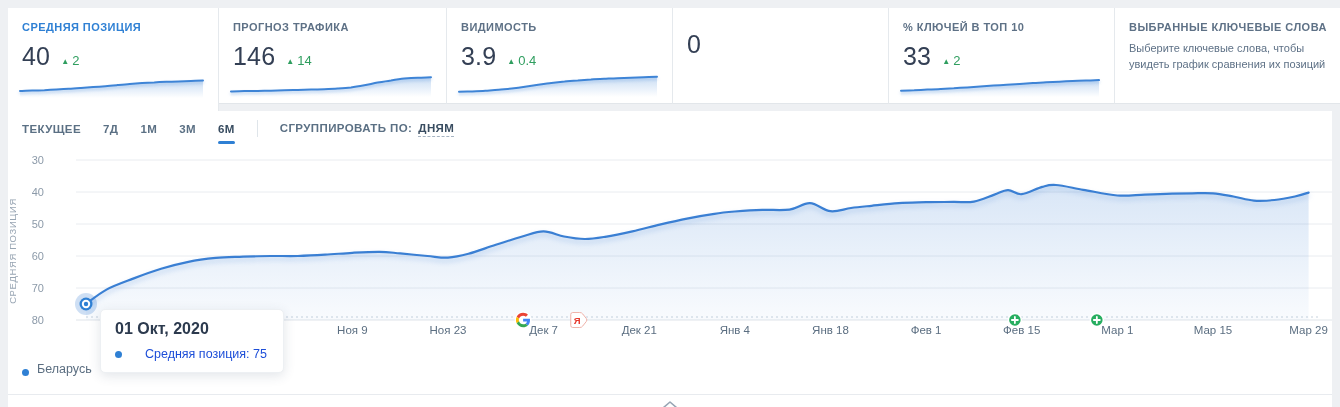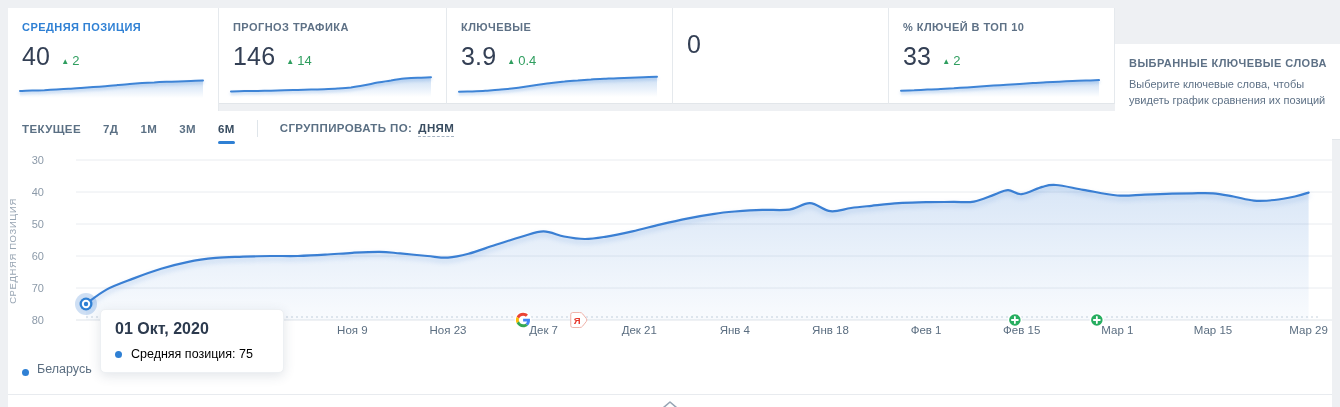--- a/index.html
+++ b/index.html
@@ -2,21 +2,21 @@
 <html><head>
 <meta charset="utf-8">
 <style>
   html,body{margin:0;padding:0;}
   .app{position:relative;width:1340px;height:407px;background:#eef0f3;overflow:hidden;
        font-family:"Liberation Sans",sans-serif;-webkit-font-smoothing:antialiased;}
   
   .cards-row{position:absolute;left:8px;top:8px;width:1324px;height:103px;display:flex;}
   .card{position:relative;background:#fff;box-sizing:border-box;height:96px;
         padding:13px 14px 0 14px;border-right:1px solid #e5e9ed;border-bottom:1px solid #e2e6ea;cursor:pointer;}
-  .card:last-child{border-right:none;margin-top:36px;}
+  .card:last-child{border-right:none;}
   .card.active{height:103px;border-bottom:none;}
   .card .title{font-size:11px;font-weight:700;letter-spacing:.45px;color:#5e7186;white-space:nowrap;}
   .card.active .title{color:#2f80d4;}
   .value-row{margin-top:9px;display:flex;align-items:baseline;}
   .value{font-size:25px;font-weight:500;color:#333f54;letter-spacing:.2px;}
   .delta{margin-left:11px;color:#2f9e5f;font-size:13px;display:flex;align-items:baseline;}
   .delta .tri{font-size:8px;margin-right:3px;position:relative;top:-1px;}
   .desc{margin-top:8px;font-size:11px;line-height:1.42;color:#5e7186;max-width:206px;}
   .spark{position:absolute;left:10px;bottom:5px;height:34px;overflow:visible;}
   .card.active .spark{bottom:12px;}
@@ -28,21 +28,21 @@
   .tab.active{color:#394d61;}
   .tab.active::after{content:"";position:absolute;left:0;right:0;bottom:-7px;height:3px;border-radius:2px;background:#2f80d4;}
   .tb-divider{width:1px;height:17px;background:#dfe5ea;}
   .group-by{display:flex;gap:6px;align-items:baseline;cursor:pointer;}
   .group-value{color:#394d61;font-weight:700;border-bottom:1px dashed #a6b4c2;padding-bottom:2px;}
   .chart-wrap{position:absolute;left:0;top:40px;width:1172px;height:210px;}
   #chart-svg{position:absolute;left:0;top:0;overflow:visible;}
   .tooltip{position:absolute;left:92px;top:158px;z-index:5;background:#fff;border:1px solid #edf0f3;
            border-radius:5px;box-shadow:0 3px 12px rgba(50,70,100,.14);padding:10px 16px 11px 14px;min-width:152px;}
   .tt-title{font-size:16px;font-weight:700;color:#2c3a4e;}
-  .tt-row{margin-top:9px;display:flex;align-items:center;gap:9px;font-size:12.5px;color:#000000;white-space:nowrap;}
+  .tt-row{margin-top:9px;display:flex;align-items:center;gap:23px;font-size:12.5px;color:#1d4ed8;white-space:nowrap;}
   .tt-dot{width:7px;height:7px;border-radius:50%;background:#2f80d4;flex:0 0 7px;}
   .legend{position:absolute;top:251px;left:14px;display:flex;align-items:center;gap:8px;
           font-size:12.5px;color:#5b6e81;cursor:pointer;}
   .lg-dot{width:7px;height:7px;border-radius:50%;background:#2f80d4;}
   .bottom-divider{position:absolute;top:283px;left:0;right:0;border-top:1px solid #e8ebef;}
   .collapse-caret{position:absolute;top:289px;left:654px;cursor:pointer;line-height:0;}
   text{font-family:"Liberation Sans",sans-serif;}
 </style>
 </head>
 <body>
@@ -83,21 +83,21 @@
             <linearGradient id="sg1" x1="0" y1="0" x2="0" y2="1">
               <stop offset="0%" stop-color="rgba(62,132,214,0.28)"></stop>
               <stop offset="100%" stop-color="rgba(62,132,214,0)"></stop>
             </linearGradient>
           </defs>
           <path d="M2.0 27.4C4.2 27.3 10.9 27.2 15.3 27.1C19.8 27.1 24.2 27.0 28.7 26.9C33.1 26.8 37.6 26.8 42.0 26.7C46.4 26.6 50.9 26.4 55.3 26.3C59.8 26.1 64.2 26.1 68.7 26.0C73.1 25.9 77.6 25.7 82.0 25.6C86.4 25.5 90.9 25.3 95.3 25.2C99.8 25.0 104.2 24.8 108.7 24.5C113.1 24.2 117.6 23.9 122.0 23.4C126.4 22.8 130.9 22.0 135.3 21.2C139.8 20.4 144.2 19.4 148.7 18.6C153.1 17.8 157.6 17.0 162.0 16.4C166.4 15.7 170.9 15.0 175.3 14.6C179.8 14.2 184.2 13.9 188.7 13.7C193.1 13.5 199.8 13.4 202.0 13.3 L 202 33 L 2 33 Z" fill="url(#sg1)" stroke="none"></path>
           <path d="M2.0 27.4C4.2 27.3 10.9 27.2 15.3 27.1C19.8 27.1 24.2 27.0 28.7 26.9C33.1 26.8 37.6 26.8 42.0 26.7C46.4 26.6 50.9 26.4 55.3 26.3C59.8 26.1 64.2 26.1 68.7 26.0C73.1 25.9 77.6 25.7 82.0 25.6C86.4 25.5 90.9 25.3 95.3 25.2C99.8 25.0 104.2 24.8 108.7 24.5C113.1 24.2 117.6 23.9 122.0 23.4C126.4 22.8 130.9 22.0 135.3 21.2C139.8 20.4 144.2 19.4 148.7 18.6C153.1 17.8 157.6 17.0 162.0 16.4C166.4 15.7 170.9 15.0 175.3 14.6C179.8 14.2 184.2 13.9 188.7 13.7C193.1 13.5 199.8 13.4 202.0 13.3" fill="none" stroke="#3e84d6" stroke-width="2" stroke-linecap="round" style="filter: drop-shadow(rgba(62, 132, 214, 0.3) 0px 2px 1.5px);"></path>
         </svg>
       </div>
       <div class="card" style="flex: 0 0 226px;">
-        <div class="title">КЛЮЧЕВЫЕ</div>
+        <div class="title">ВИДИМОСТЬ</div>
         <div class="value-row">
           <span class="value">3.9</span>
           <span class="delta">
             <span class="tri">▲</span>
             <span>0.4</span>
           </span>
         </div>
         <svg class="spark" width="202" height="34">
           <defs>
             <linearGradient id="sg2" x1="0" y1="0" x2="0" y2="1">

